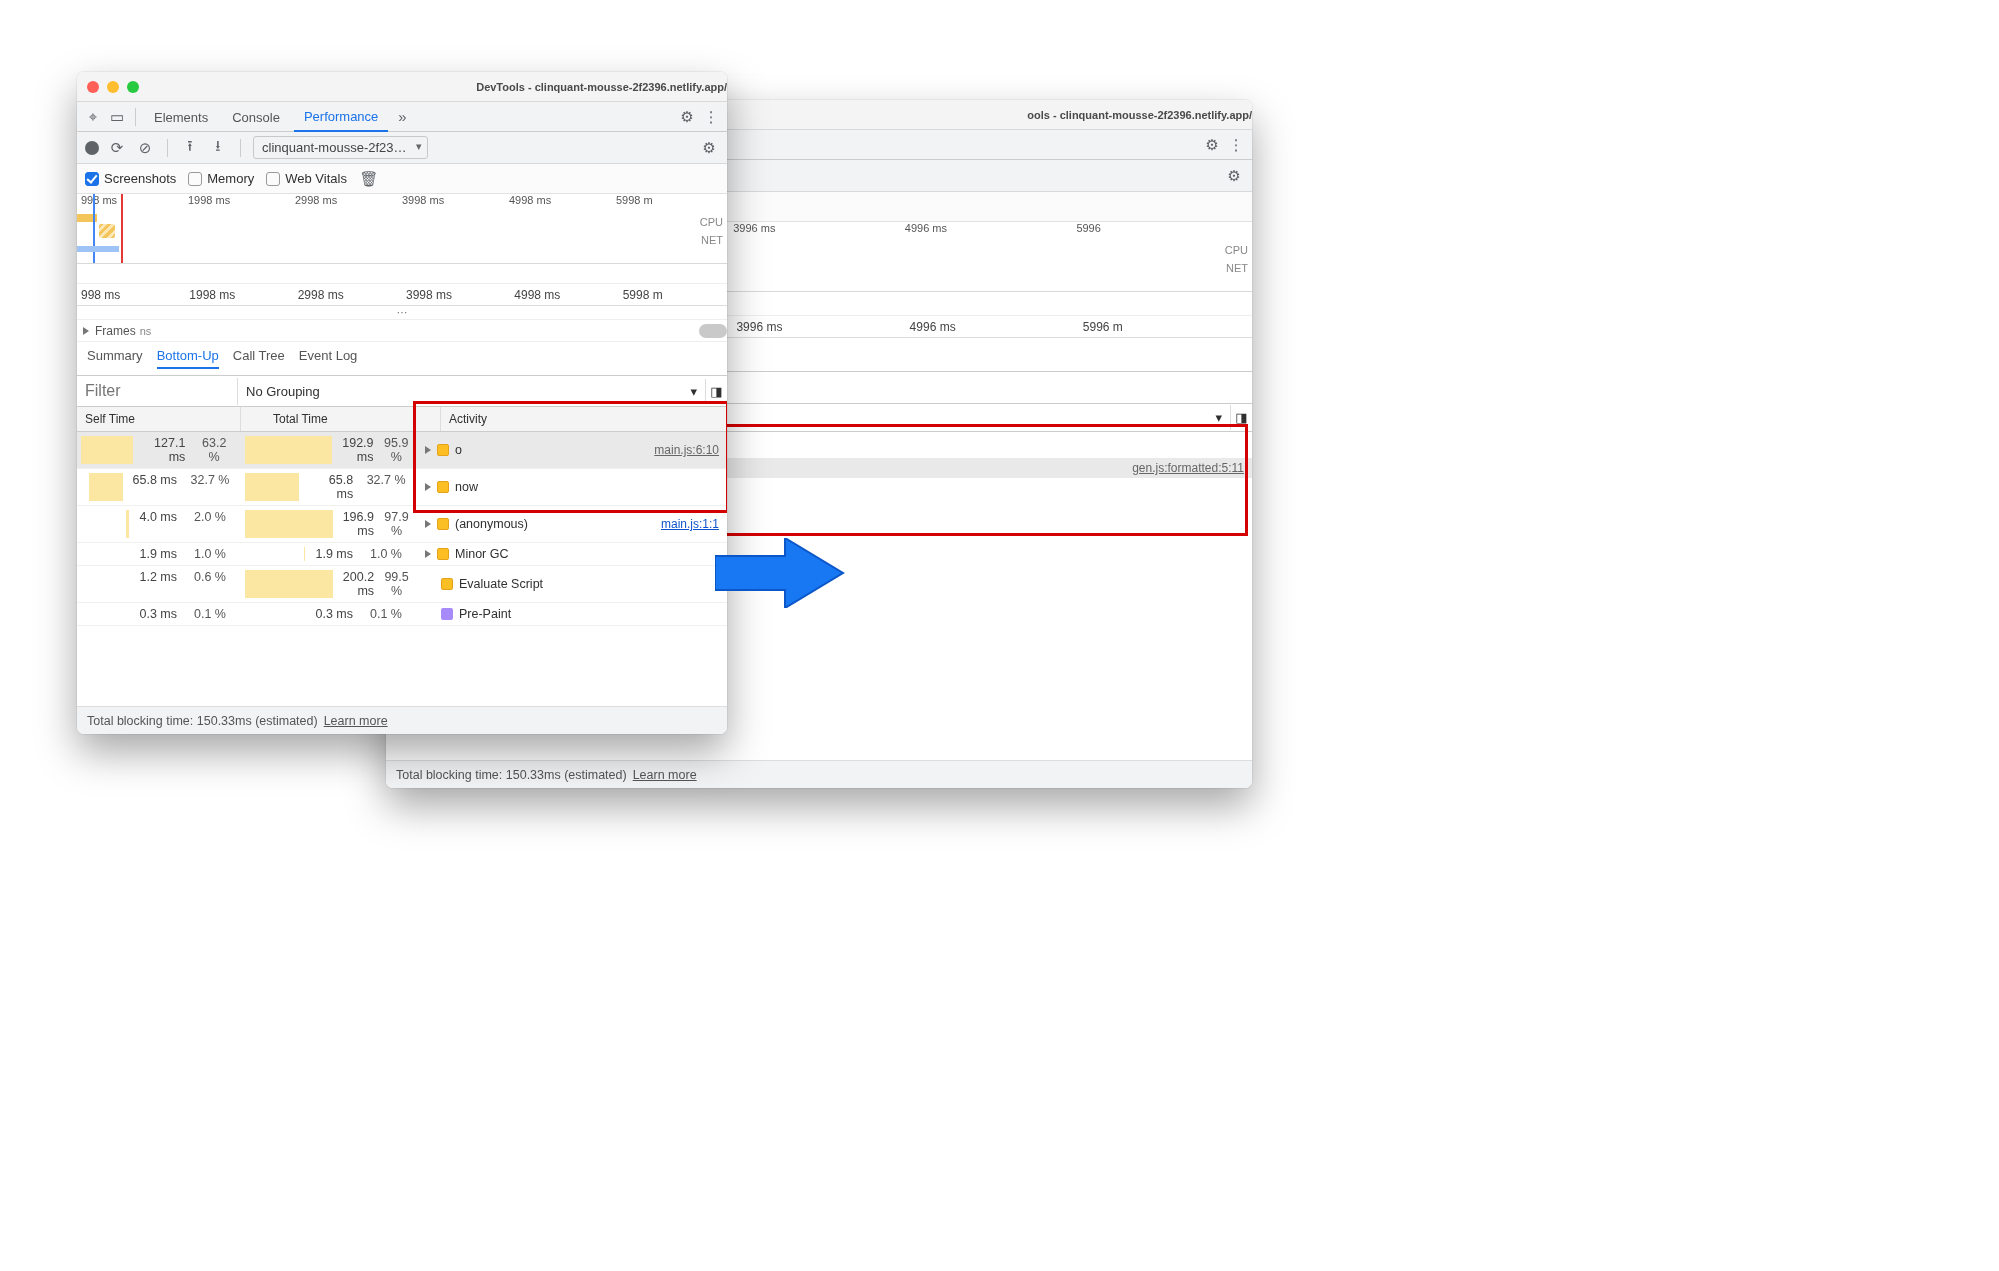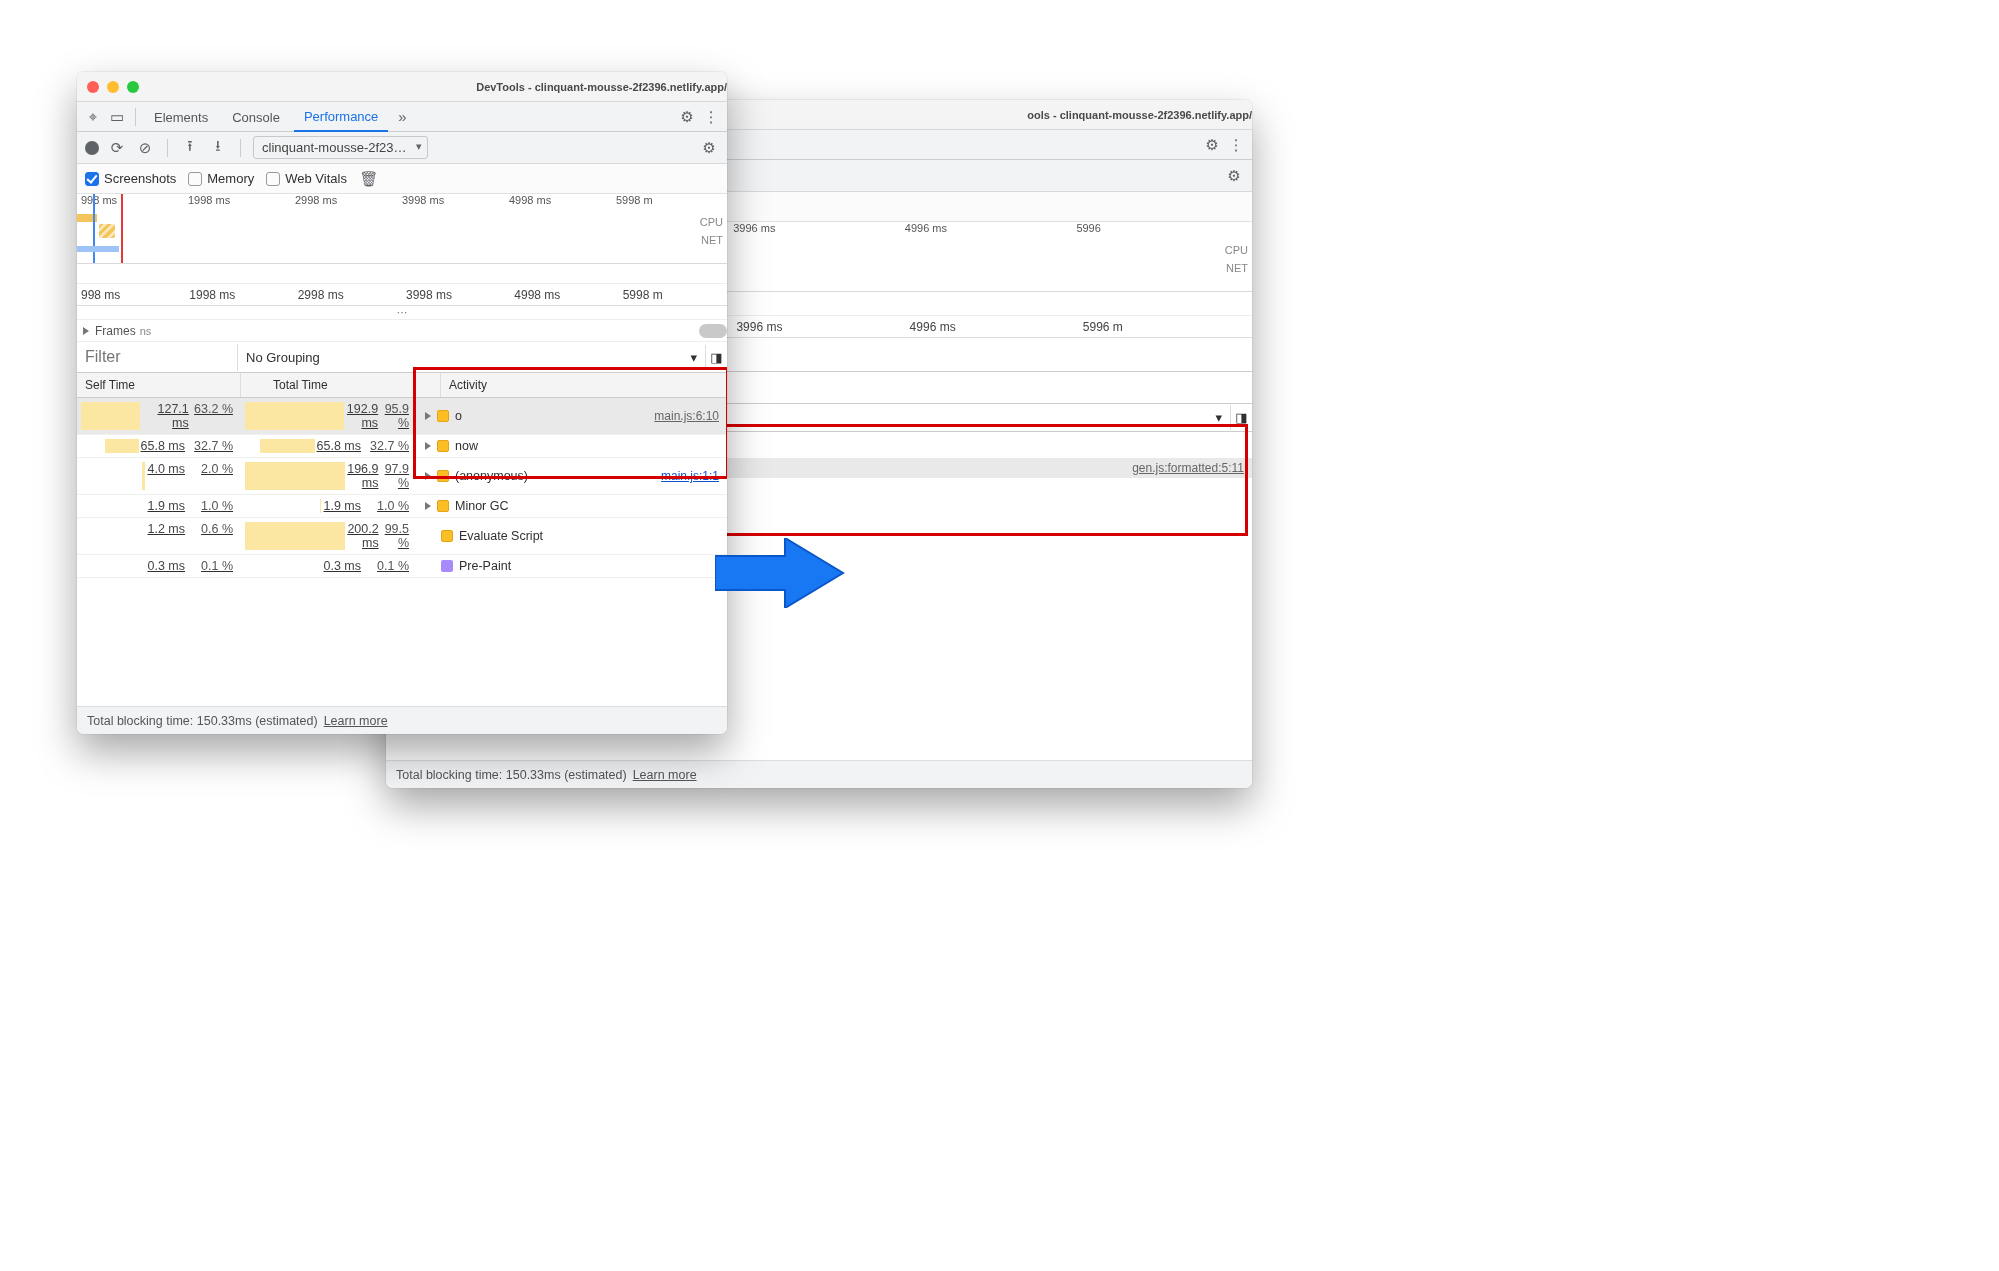--- a/index.html
+++ b/index.html
@@ -82,24 +82,24 @@
   .frow .rtgl{ width:22px; text-align:center; border-left:1px solid #ddd; font-size:13px; padding:5px 0;}
 
   
   .thead{ display:flex; background:#f4f4f4; border-bottom:1px solid #ccc; font-size:12px;}
   .thead div{ padding:5px 8px;}
   .colSelf{ width:164px; border-right:1px solid #ddd;}
   .colTot { width:176px; border-right:1px solid #ddd;margin-left:24px;}
   .colAct { flex:1; }
   .row{ display:flex; font-size:12.5px; border-bottom:1px solid #f0f0f0;}
   .row.sel{ background:#e9e9e9;}
-  .cellTime{ width:164px; text-align:right; padding:4px 8px 4px 4px; display:flex; justify-content:flex-end; gap:2px; position:relative;text-decoration:underline;}
+  .cellTime{ width:164px; text-align:right; padding:4px 8px 4px 4px; display:flex; justify-content:flex-end; gap:10px; position:relative;}
   .cellTime.tot{ width:176px;}
   .cellTime .ms{ color:#444;}
-  .cellTime .pct{ width:46px; color:#555; text-align:right;}
+  .cellTime .pct{ width:46px; color:#555; text-align:center;}
   .barSelf{ position:absolute; left:0; top:0; bottom:0; background:#fbe6a2;}
   .barTot { position:absolute; left:0; top:0; bottom:0; background:#fbe6a2;}
   .cellTime>*{ position:relative; z-index:1;}
   .cellAct{ flex:1; display:flex; align-items:center; gap:6px; padding:3px 8px;}
   .tri{ display:inline-block; width:0; height:0; border-top:4px solid transparent; border-bottom:4px solid transparent; border-left:6px solid #777;}
   .sq{ width:12px; height:12px; display:inline-block; border-radius:2px;}
   .sq.js{ background:#fbbf24; border:1px solid #e6a31a;}
   .sq.purple{ background:#a78bfa;}
   .sq.blue{ background:#70b0ff;}
   .lnk{ color:#1155cc; text-decoration:underline; margin-left:auto; font-size:12px;}
@@ -337,20 +337,26 @@
   <div style="text-align:center;font-size:11px;color:#777;border-bottom:1px solid #eee;">⋯</div>
 
   <div class="trackrow">
     <span class="tri"></span>
     <span>Frames</span>
     <span style="margin-left:4px;font-size:11px;color:#888;">ns</span>
     <span style="flex:1"></span>
     <span class="scrpill"></span>
   </div>
 
+  <div class="dtabs">
+    <span class="dtab">Summary</span>
+    <span class="dtab sel">Bottom-Up</span>
+    <span class="dtab">Call Tree</span>
+    <span class="dtab">Event Log</span>
+  </div>
 
   <div class="frow">
     <input placeholder="Filter" style="">
     <div class="grpcell">
         <span>No Grouping</span>
         <span>▾</span>
       </div>
     <div class="rtgl">◨</div>
   </div>
 

